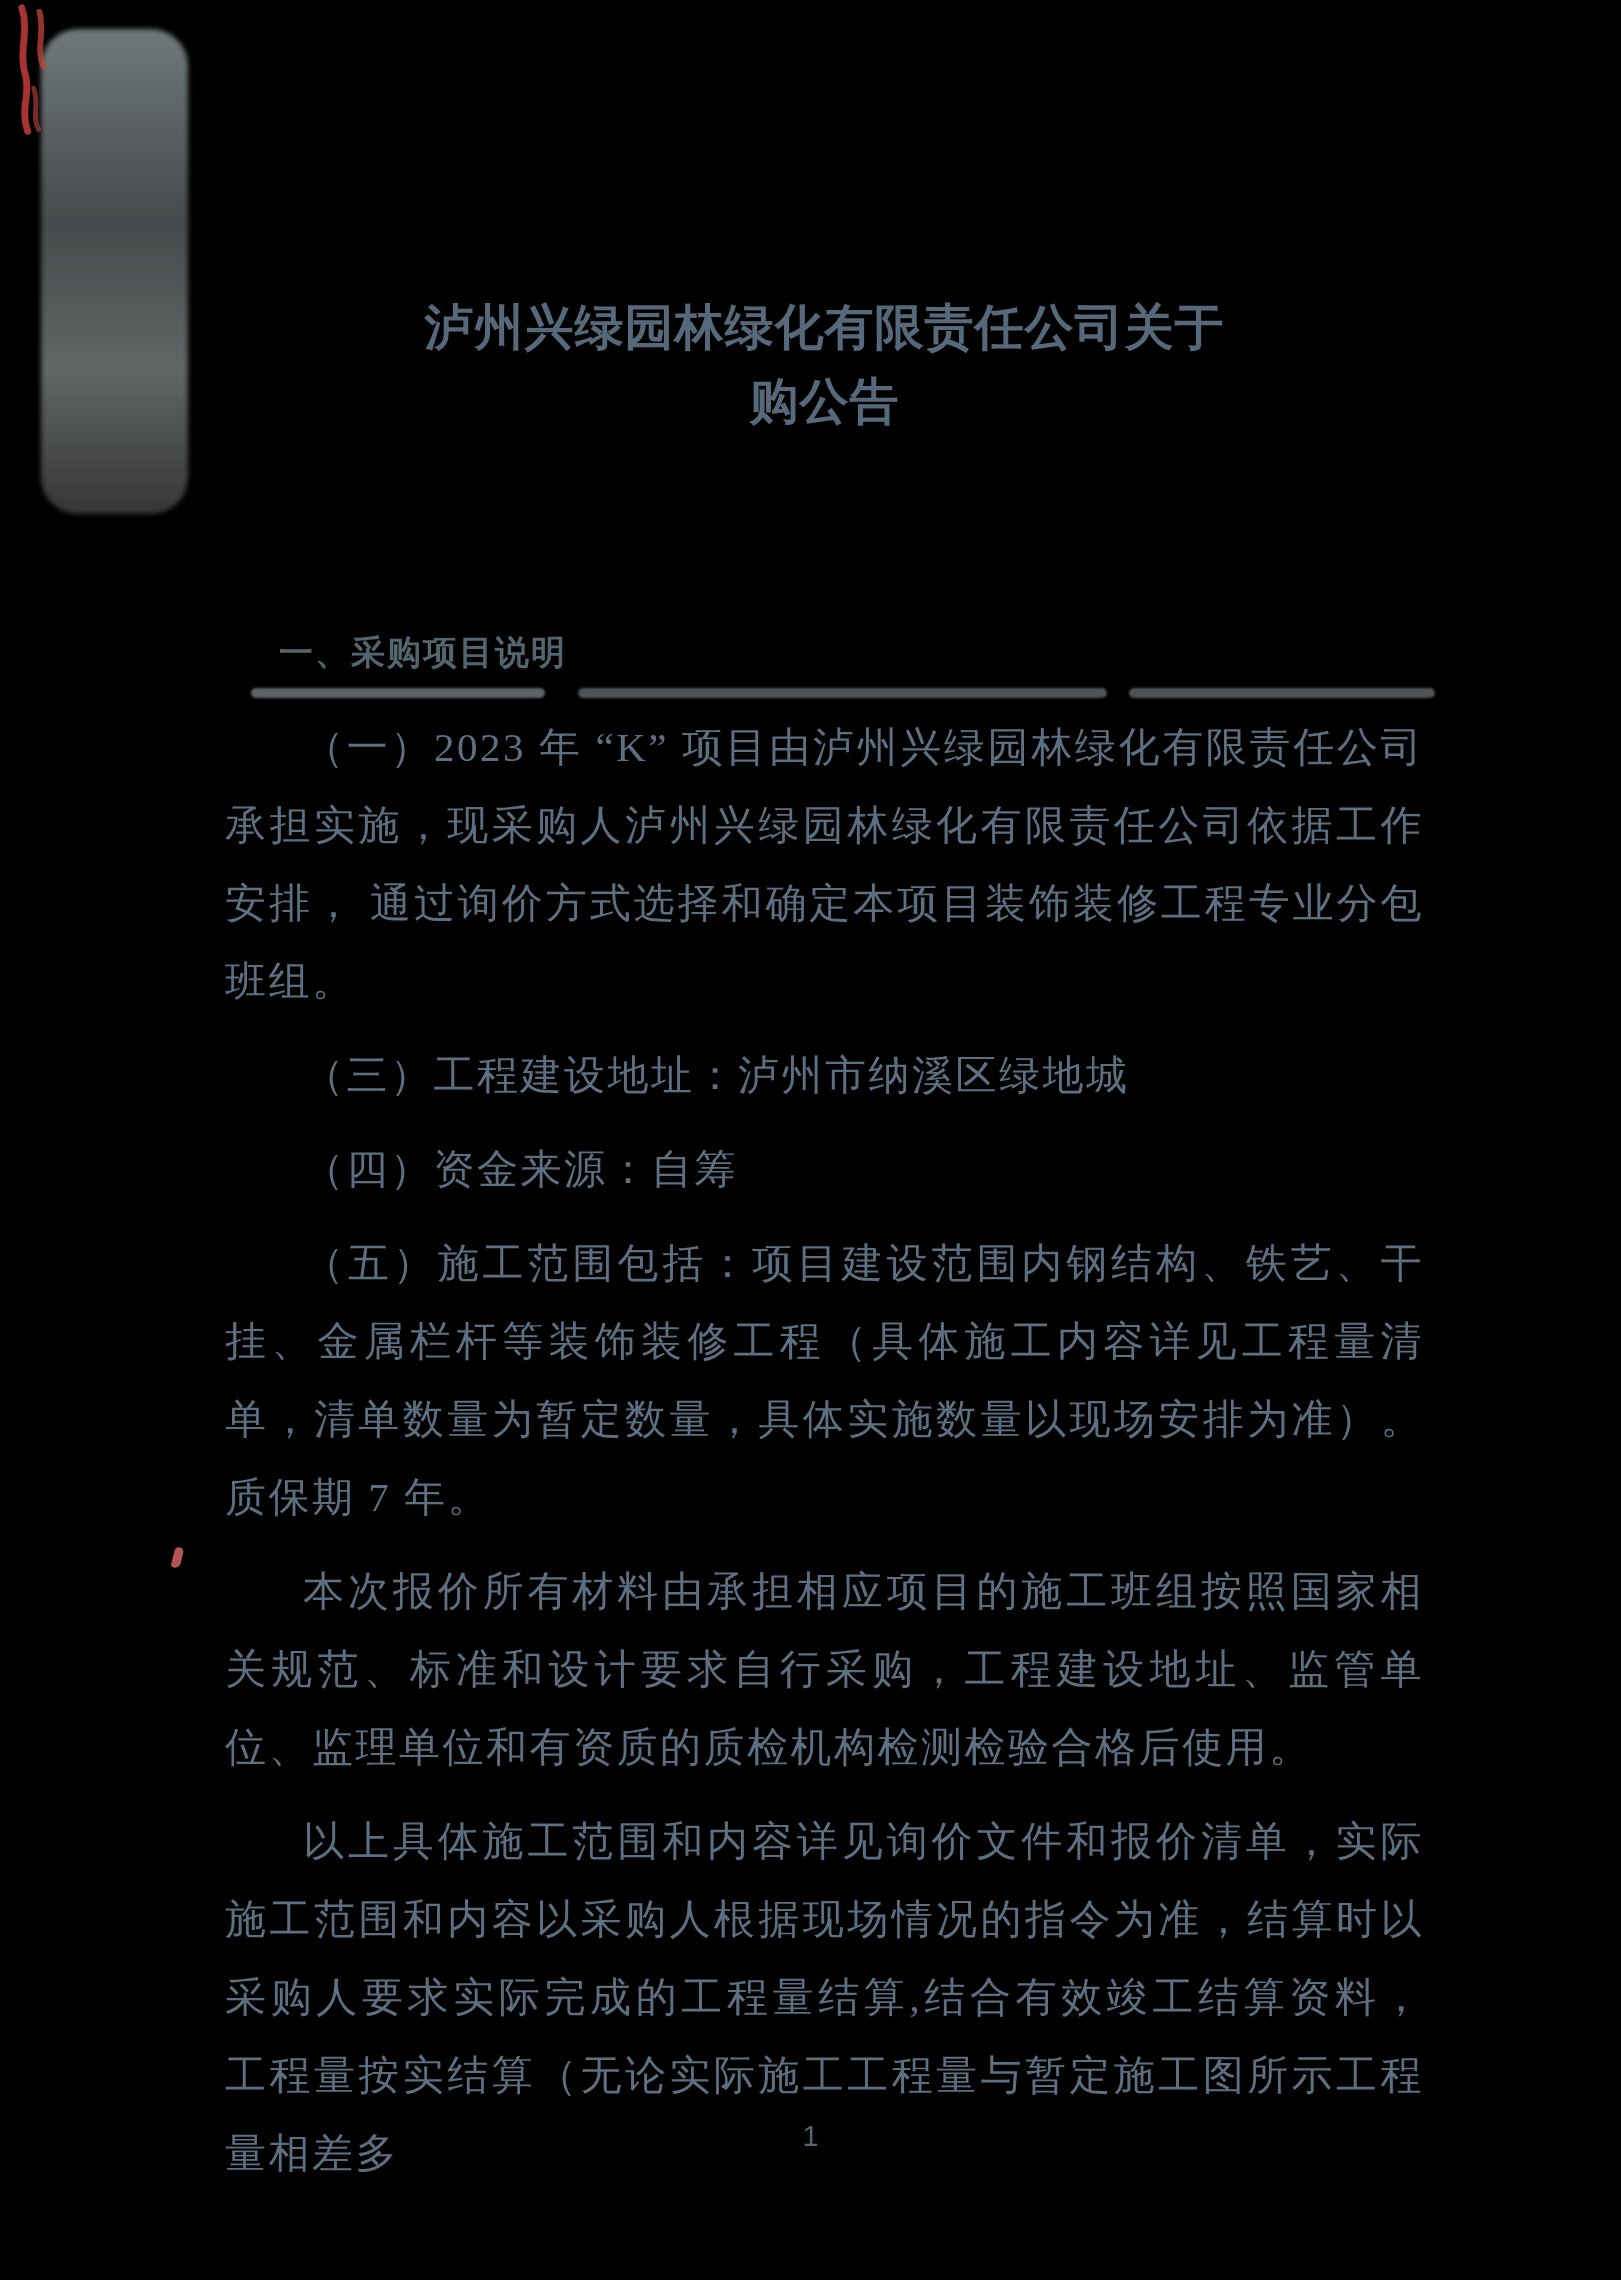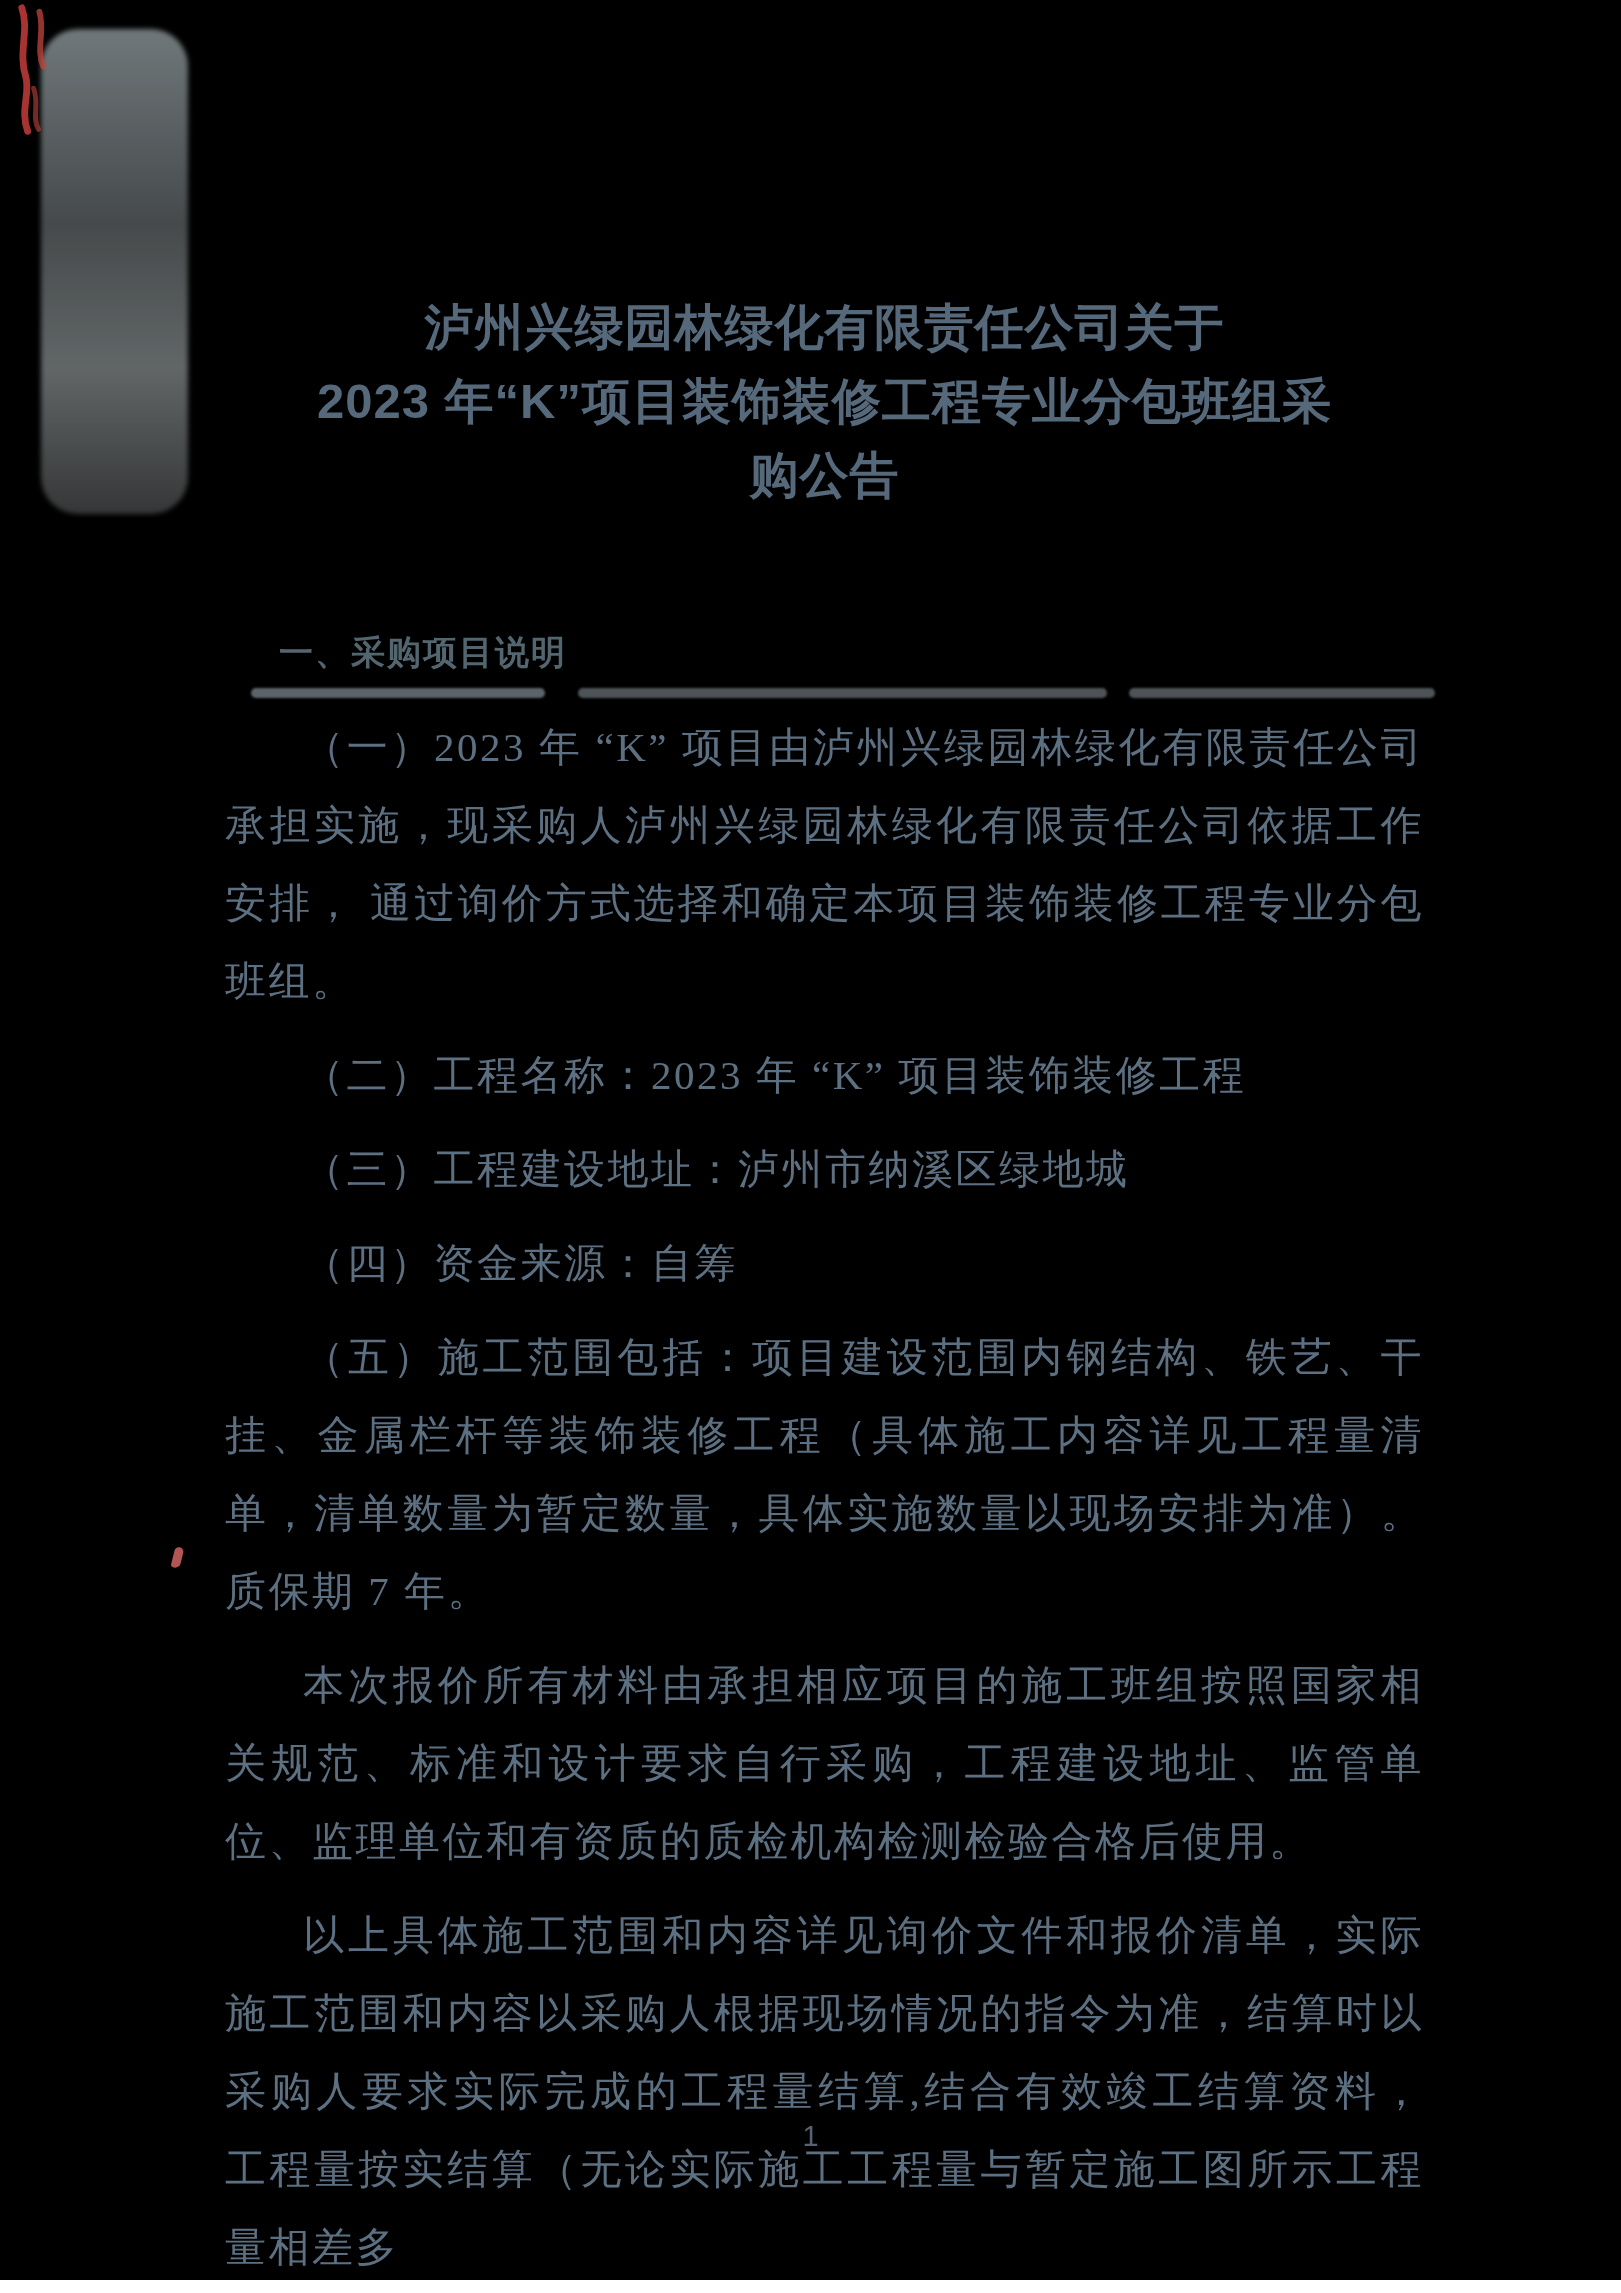--- a/index.html
+++ b/index.html
@@ -126,29 +126,27 @@
     <path d="M34,10 C40,30 30,48 38,66" fill="none" stroke="#c4443c" stroke-width="6" stroke-linecap="round" opacity="0.75"></path>
     <path d="M28,88 C34,104 26,118 33,130" fill="none" stroke="#c4443c" stroke-width="5" stroke-linecap="round" opacity="0.6"></path>
   </svg>
   <div class="ghost-line seg1"></div>
   <div class="ghost-line seg2"></div>
   <div class="ghost-line seg3"></div>
   <div class="red-tick"></div>
 
   <div class="title-block">
     <div>泸州兴绿园林绿化有限责任公司关于</div>
-    <div>2023 年“K”项目装饰装修工程专业分包班组采</div>
     <div>购公告</div>
   </div>
 
   <div class="section-heading">一、采购项目说明</div>
 
   <div class="body-block">
     <p>（一）2023 年 “K” 项目由泸州兴绿园林绿化有限责任公司承担实施，现采购人泸州兴绿园林绿化有限责任公司依据工作安排， 通过询价方式选择和确定本项目装饰装修工程专业分包班组。</p>
-    <p>（二）工程名称：2023 年 “K” 项目装饰装修工程</p>
     <p>（三）工程建设地址：泸州市纳溪区绿地城</p>
     <p>（四）资金来源：自筹</p>
     <p>（五）施工范围包括：项目建设范围内钢结构、铁艺、干挂、金属栏杆等装饰装修工程（具体施工内容详见工程量清单，清单数量为暂定数量，具体实施数量以现场安排为准）。质保期 7 年。</p>
     <p>本次报价所有材料由承担相应项目的施工班组按照国家相关规范、标准和设计要求自行采购，工程建设地址、监管单位、监理单位和有资质的质检机构检测检验合格后使用。</p>
     <p>以上具体施工范围和内容详见询价文件和报价清单，实际施工范围和内容以采购人根据现场情况的指令为准，结算时以采购人要求实际完成的工程量结算,结合有效竣工结算资料， 工程量按实结算（无论实际施工工程量与暂定施工图所示工程量相差多</p>
   </div>
 
   <div class="page-number">1</div>
 
 </div>

